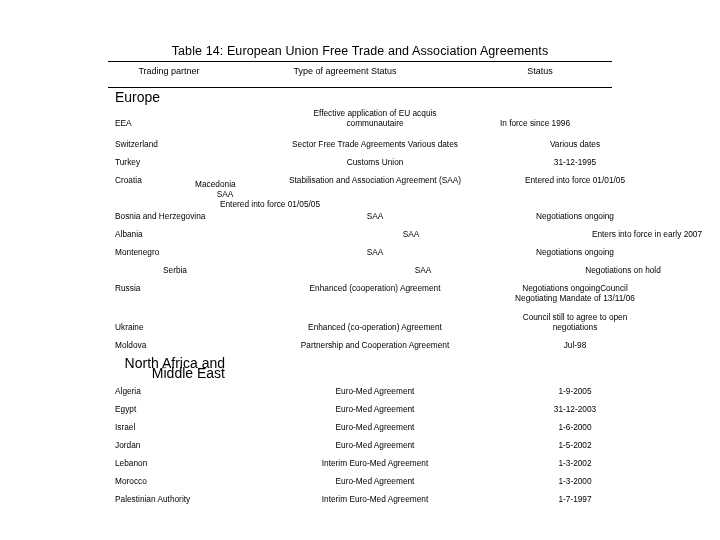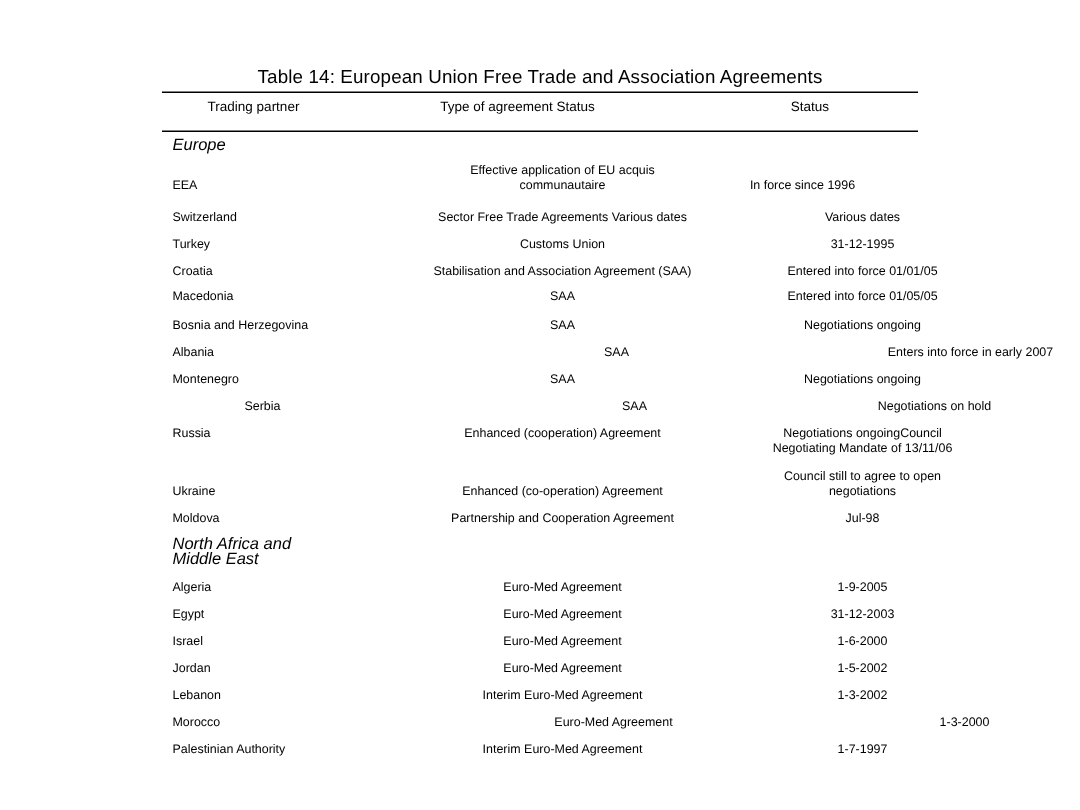--- a/index.html
+++ b/index.html
@@ -12,21 +12,21 @@
     .rule.mid { top: 87px; }
     .hdr { position: absolute; top: 66px; font-size: 9px; }
     .h1 { left: 108px; width: 122px; text-align: center; }
     .h2 { left: 230px; width: 230px; text-align: center; }
     .h3 { left: 460px; width: 160px; text-align: center; }
     .tbl { position: absolute; left: 115px; top: 88px; width: 495px; }
     .row { display: flex; align-items: flex-end; font-size: 8.3px; line-height: 10px; }
     .c1 { width: 150px; text-align: left; }
     .c2 { width: 240px; text-align: center; margin-left: -10px; }
     .c3 { width: 150px; text-align: center; margin-left: 5px; }
-    .section { font-style: italic; font-size: 11px; line-height: 10px; }
+    .section { font-size: 14px; line-height: 10px; text-align: right; }
   </style>
 </head>
 <body>
 
 <div class="title">Table 14: European Union Free Trade and Association Agreements</div>
 <div class="rule top"></div>
 <div class="hdr h1">Trading partner</div>
 <div class="hdr h2">Type of agreement Status</div>
 <div class="hdr h3">Status</div>
 <div class="rule mid"></div>
@@ -52,21 +52,21 @@
     <div class="c2">Customs Union</div>
     <div class="c3">31-12-1995</div>
   </div>
 
   <div class="row" style="position:absolute; top:87px;justify-content:center;">
     <div class="c1">Croatia</div>
     <div class="c2">Stabilisation and Association Agreement (SAA)</div>
     <div class="c3">Entered into force 01/01/05</div>
   </div>
 
-  <div class="row" style="position:absolute; top:104px;">
+  <div class="row" style="position:absolute; top:91px;flex-direction:column;">
     <div class="c1">Macedonia</div>
     <div class="c2">SAA</div>
     <div class="c3">Entered into force 01/05/05</div>
   </div>
 
   <div class="row" style="position:absolute; top:123px;">
     <div class="c1">Bosnia and Herzegovina</div>
     <div class="c2">SAA</div>
     <div class="c3">Negotiations ongoing</div>
   </div>
@@ -132,21 +132,21 @@
     <div class="c2">Euro-Med Agreement</div>
     <div class="c3">1-5-2002</div>
   </div>
 
   <div class="row" style="position:absolute; top:370px;">
     <div class="c1">Lebanon</div>
     <div class="c2">Interim Euro-Med Agreement</div>
     <div class="c3">1-3-2002</div>
   </div>
 
-  <div class="row" style="position:absolute; top:388px;gap:34px;">
+  <div class="row" style="position:absolute; top:388px;">
     <div class="c1">Morocco</div>
     <div class="c2">Euro-Med Agreement</div>
     <div class="c3">1-3-2000</div>
   </div>
 
   <div class="row" style="position:absolute; top:406px;">
     <div class="c1">Palestinian Authority</div>
     <div class="c2">Interim Euro-Med Agreement</div>
     <div class="c3">1-7-1997</div>
   </div>

